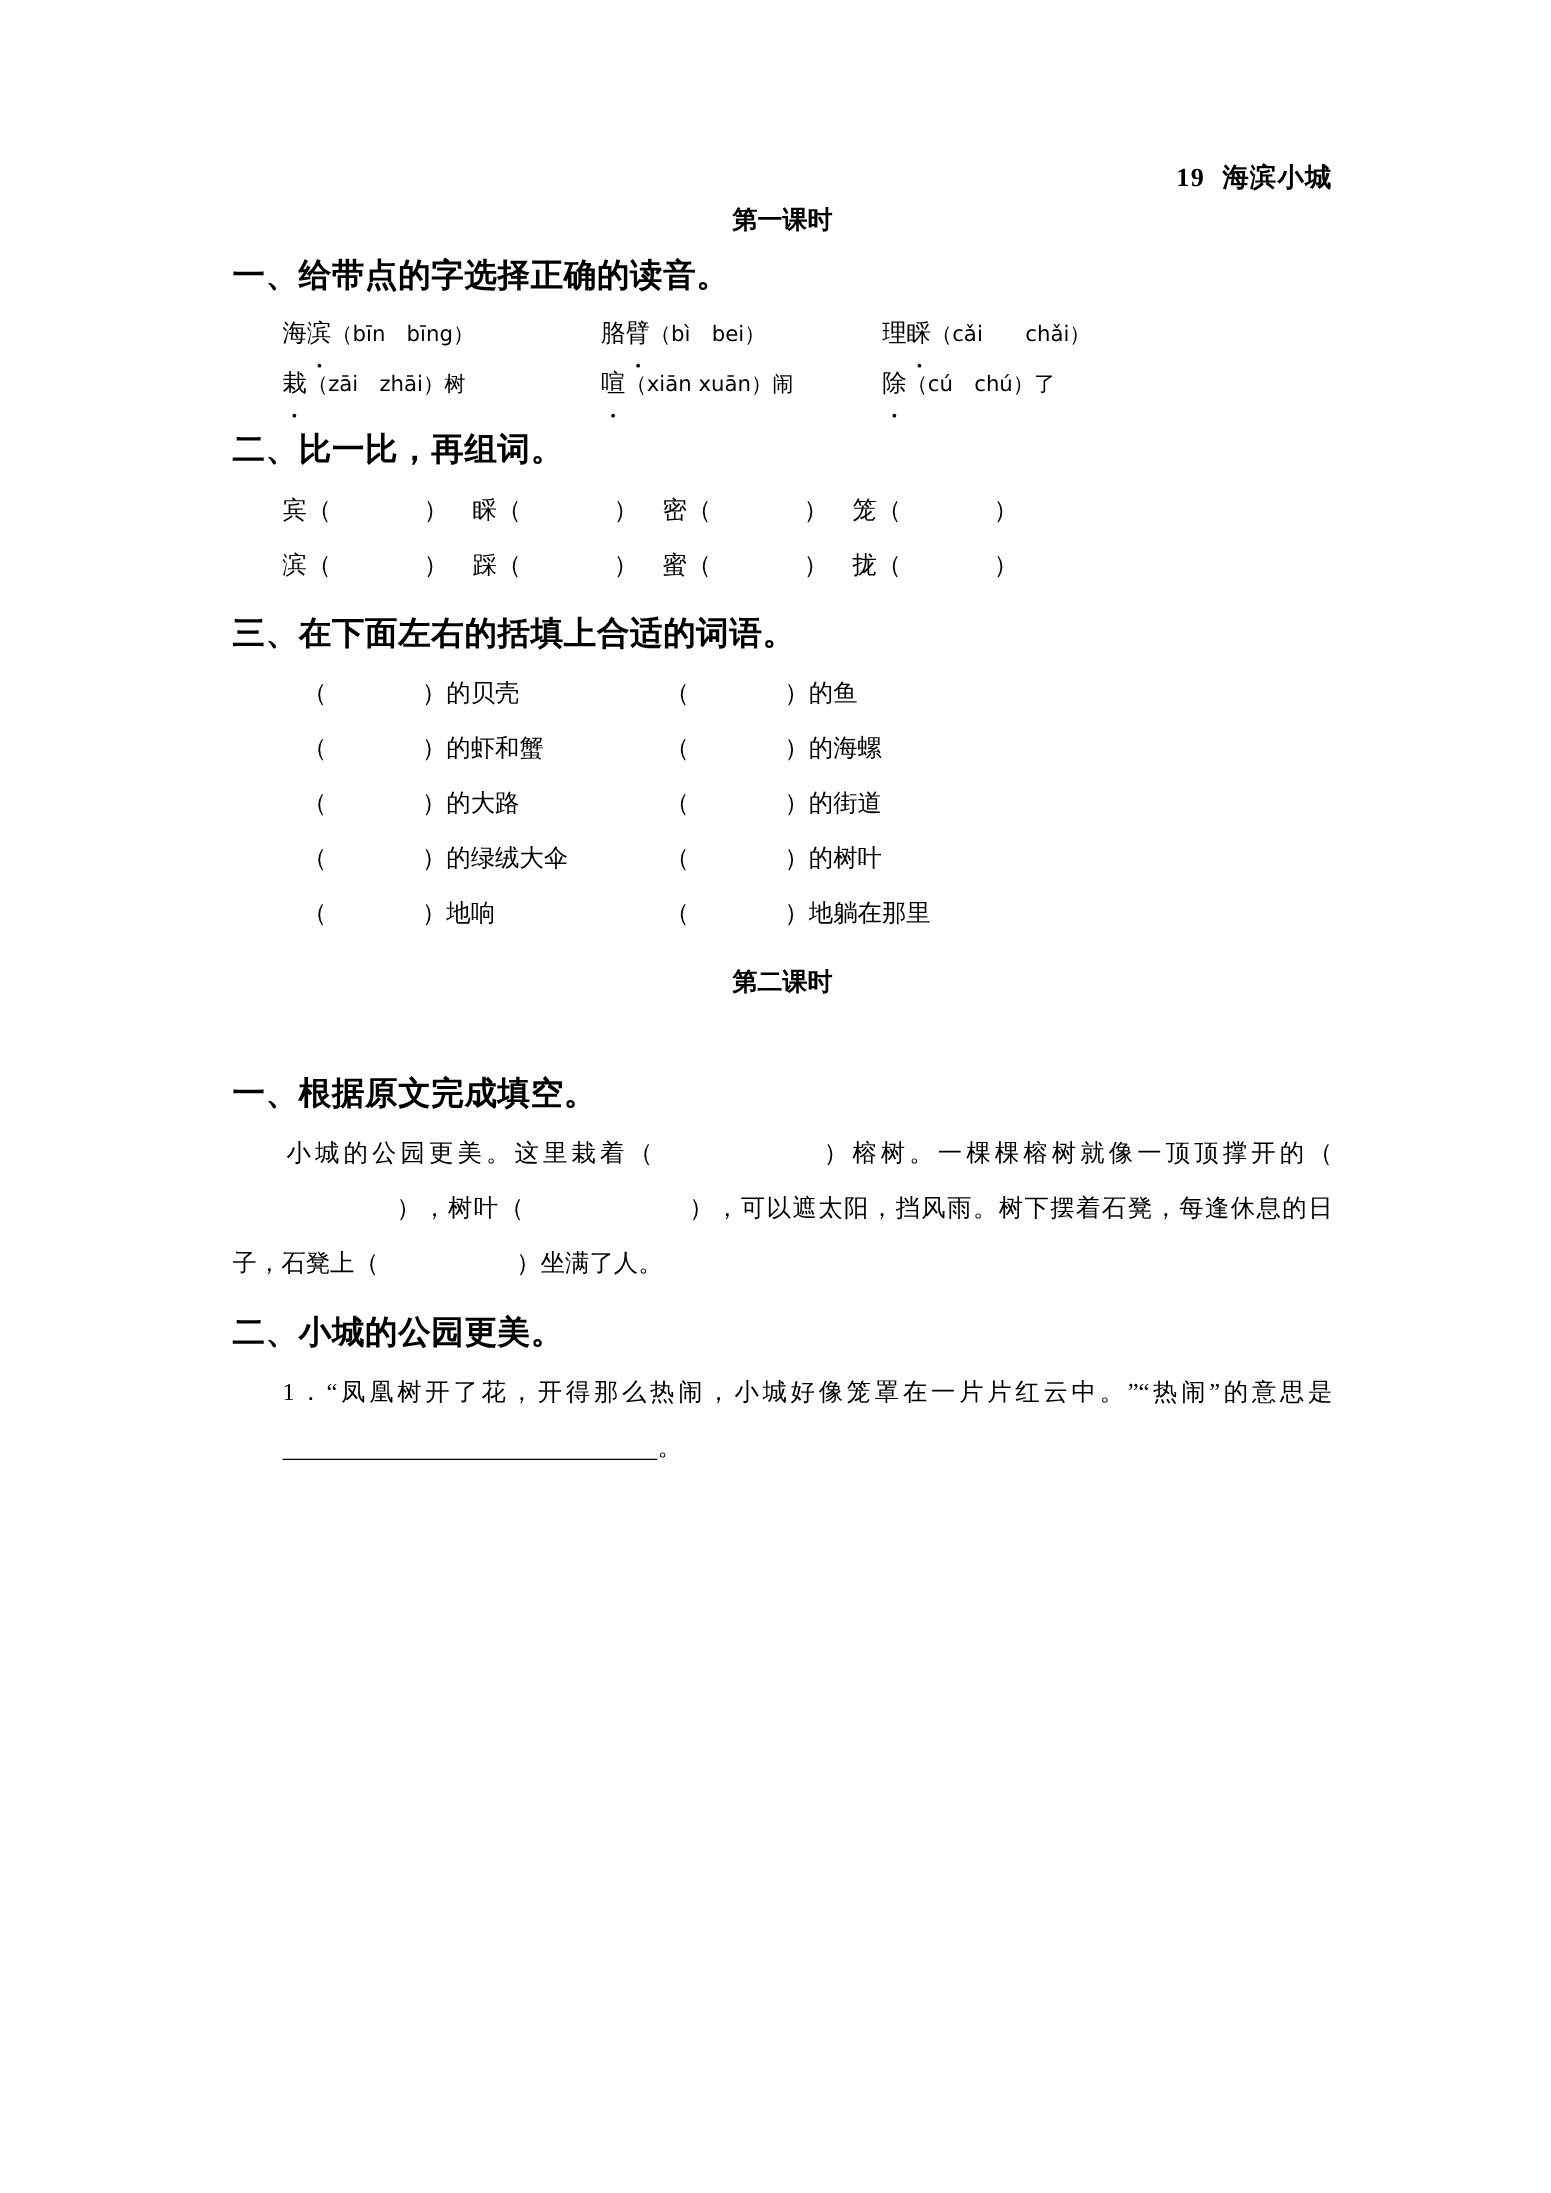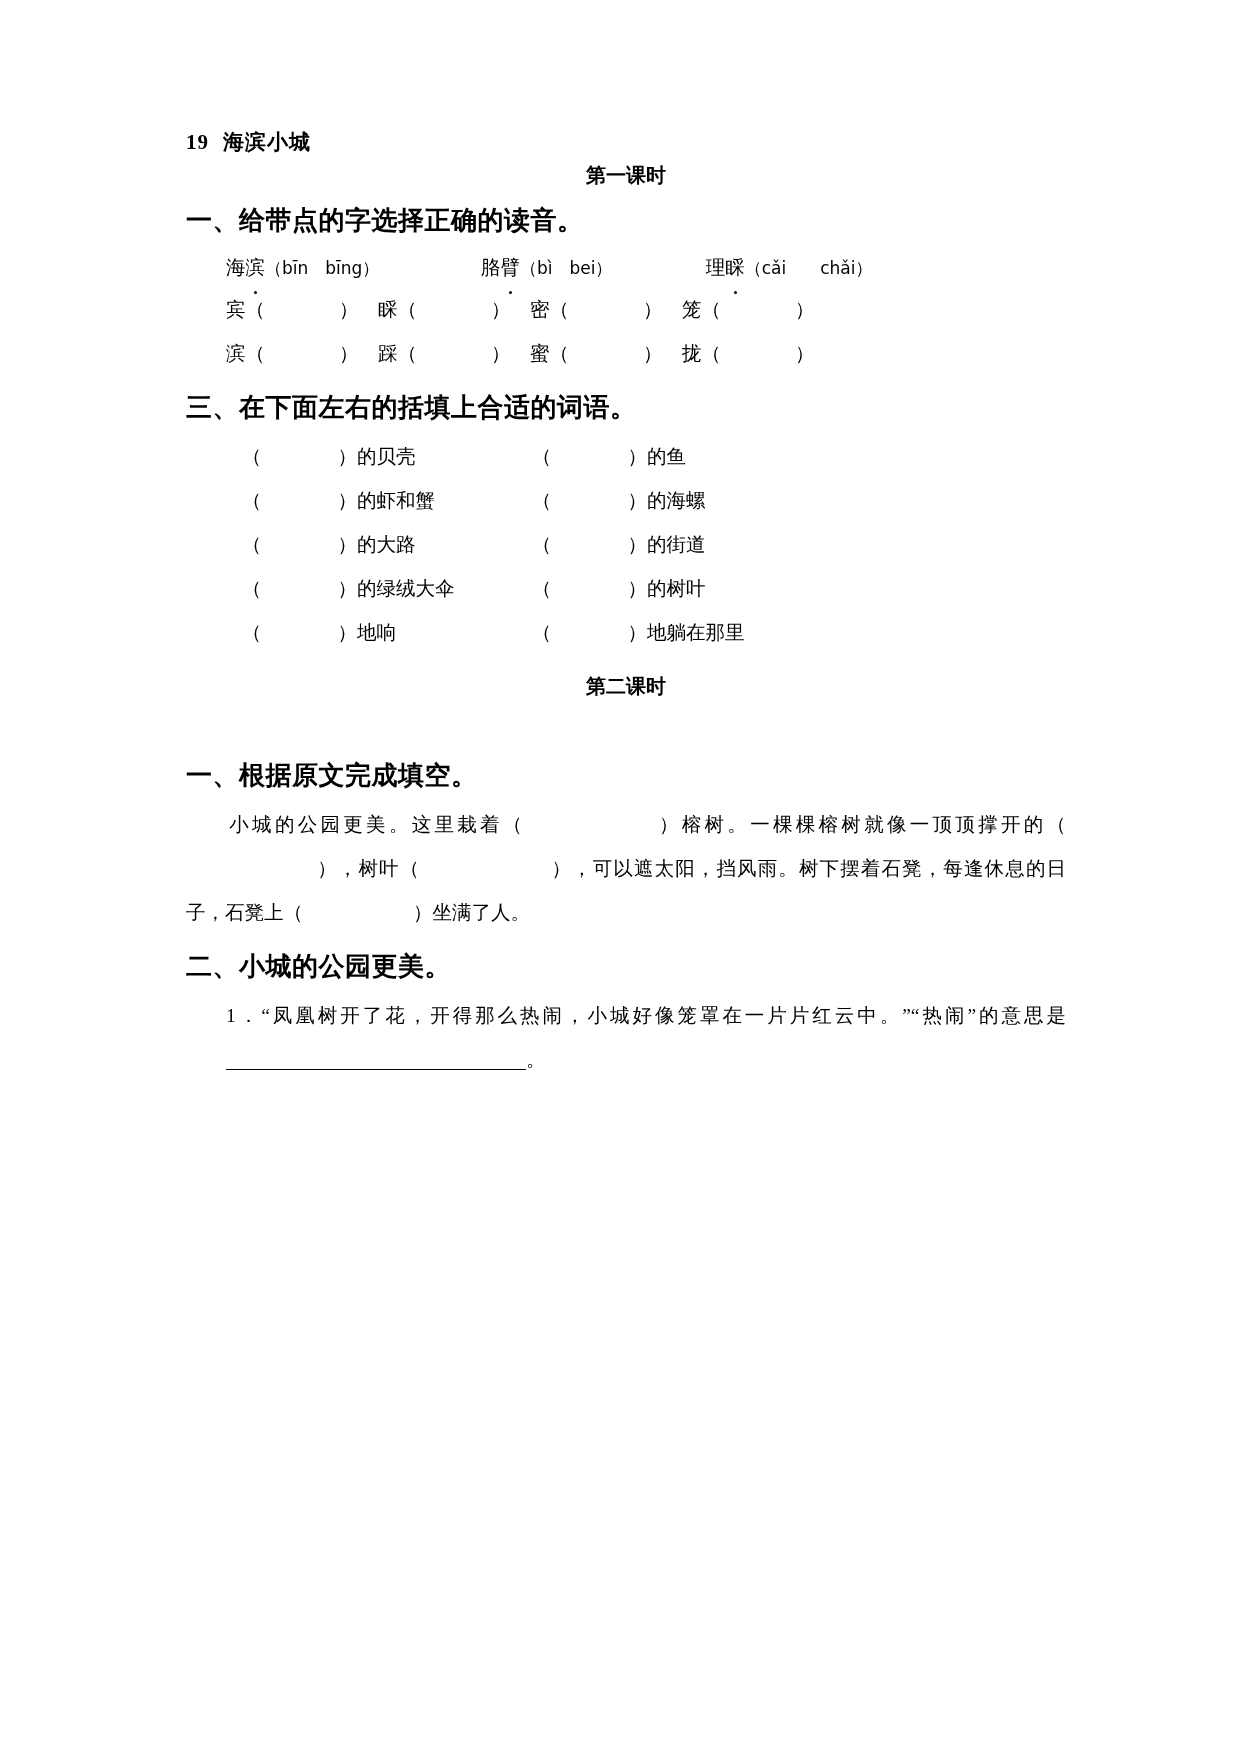--- a/index.html
+++ b/index.html
@@ -24,21 +24,21 @@
   }
   .content {
     position: absolute;
     left: 186px;
     top: 128px;
     width: 880px;
   }
 
   
   .doc-title {
-    text-align: left;
+    text-align: right;
     font-weight: bold;
     font-size: 21px;
     letter-spacing: 1px;
     margin: 0 0 6px 0;
   }
   .doc-title .num { margin-right: 14px; }
   .lesson-heading {
     text-align: center;
     font-weight: bold;
     font-size: 20px;
@@ -154,21 +154,33 @@
         <span>海</span><span class="dotchar">滨</span><span class="pinyin">（bīn　bīng）</span>
       </span>
       <span class="pitem" style="width:220px;">
         <span>胳</span><span class="dotchar">臂</span><span class="pinyin">（bì　bei）</span>
       </span>
       <span class="pitem">
         <span>理</span><span class="dotchar">睬</span><span class="pinyin">（cǎi　　chǎi）</span>
       </span>
     </div>
 
-
+    <div class="row indent">
+      <span class="pitem" style="width:250px;">
+        <span class="dotchar">栽</span><span class="pinyin">（zāi　zhāi）树</span>
+      </span>
+      <span class="pitem" style="width:220px;">
+        <span class="dotchar">喧</span><span class="pinyin">（xiān xuān）闹</span>
+      </span>
+      <span class="pitem">
+        <span class="dotchar">除</span><span class="pinyin">（cú　chú）了</span>
+      </span>
+    </div>
+
+    <div class="sec-head">二、比一比，再组词。</div>
 
     <div class="grid2">
       <span class="cell"><span>宾（</span><span class="bp-gap"></span><span>）</span></span><span class="cell"><span>睬（</span><span class="bp-gap"></span><span>）</span></span><span class="cell"><span>密（</span><span class="bp-gap"></span><span>）</span></span><span class="cell"><span>笼（</span><span class="bp-gap"></span><span>）</span></span>
     </div>
 
     <div class="grid2">
       <span class="cell"><span>滨（</span><span class="bp-gap"></span><span>）</span></span><span class="cell"><span>踩（</span><span class="bp-gap"></span><span>）</span></span><span class="cell"><span>蜜（</span><span class="bp-gap"></span><span>）</span></span><span class="cell"><span>拢（</span><span class="bp-gap"></span><span>）</span></span>
     </div>
 
     <div class="sec-head">三、在下面左右的括填上合适的词语。</div>

